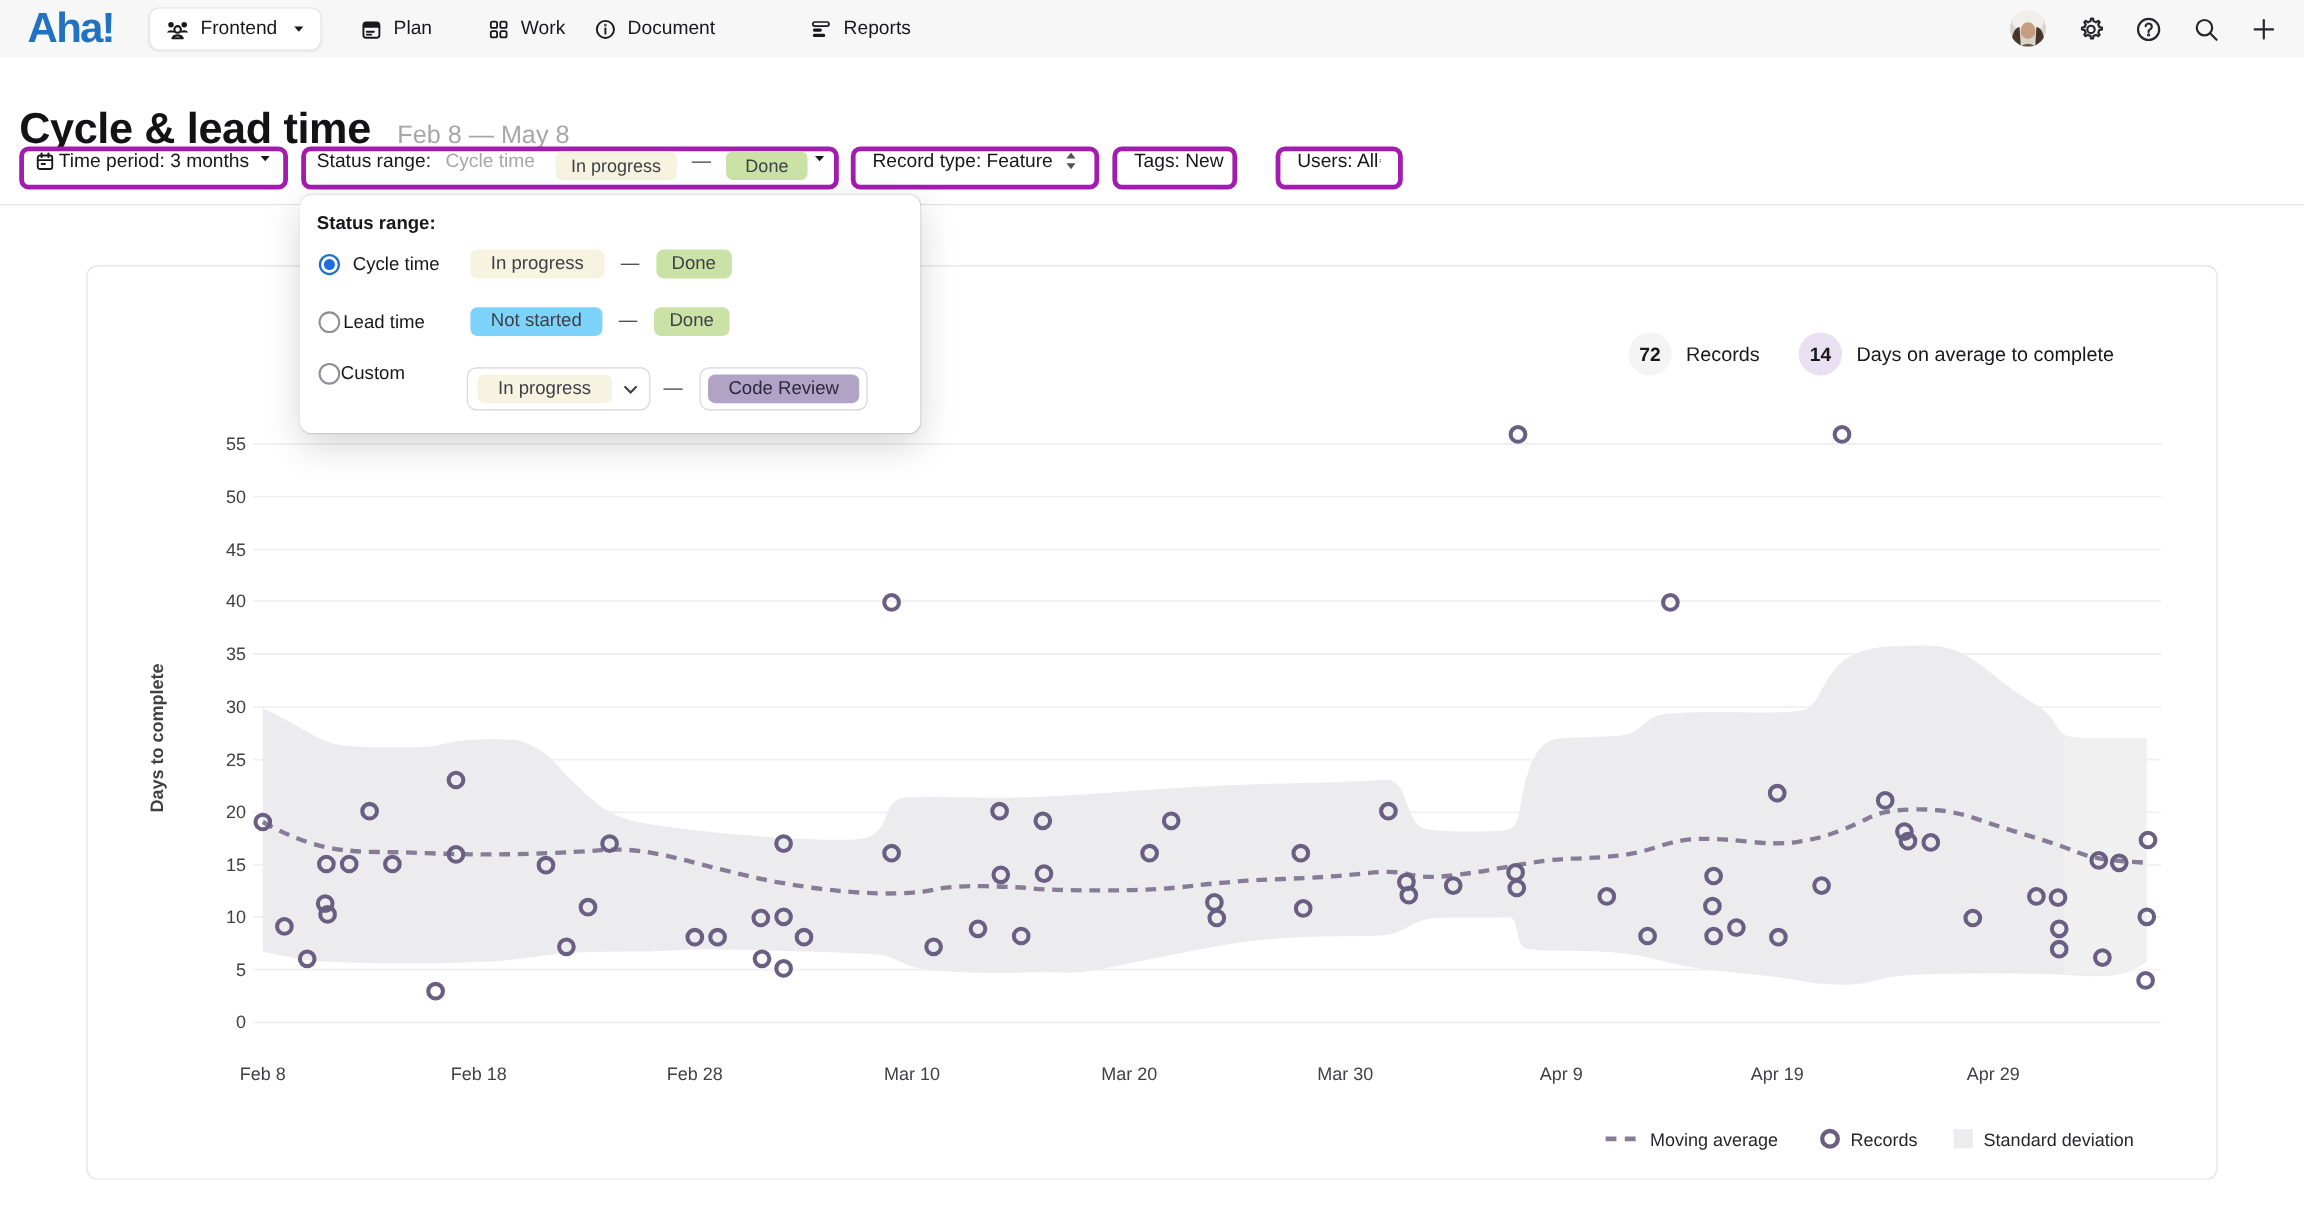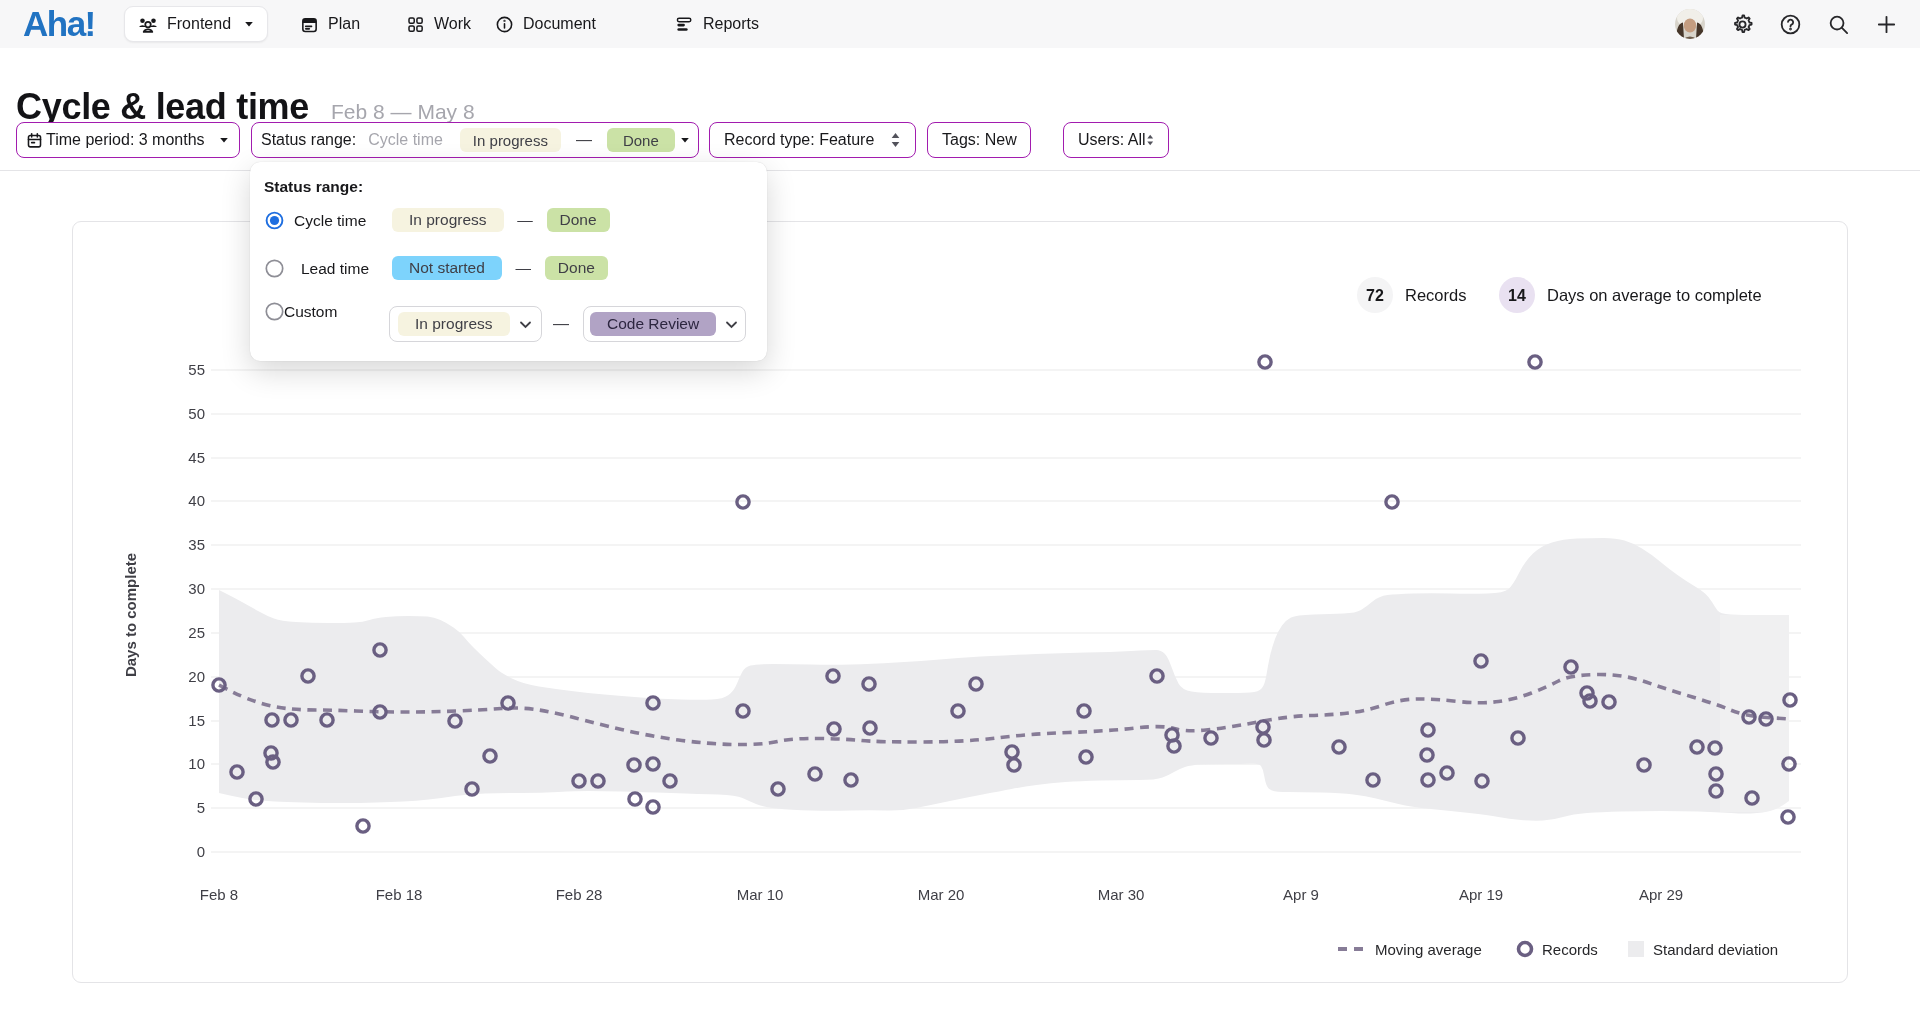--- a/index.html
+++ b/index.html
@@ -7,22 +7,22 @@
 .nav { position:absolute; left:0; top:0; width:1920px; height:48px; background:#f7f7f8; }
 .logo { position:absolute; left:23px; top:4px; font-size:35px; font-weight:bold; color:#2173c2; letter-spacing:-1.5px; }
 .navbtn { position:absolute; left:124px; top:6px; width:144px; height:36px; background:#fff;
   border:1px solid #e7e7ea; border-radius:9px; box-shadow:0 1px 2px rgba(0,0,0,.06);
   display:flex; align-items:center; gap:8px; padding:0 12px; font-size:16px; }
 .navitem { position:absolute; top:0; height:48px; display:flex; align-items:center; gap:9px; font-size:16px; color:#18181b; }
 .rticon { position:absolute; top:12.5px; }
 .titlerow { position:absolute; left:16px; top:66px; display:flex; align-items:baseline; gap:22px;margin-top:20px; }
 .title { font-size:36px; font-weight:bold; color:#131316; letter-spacing:-0.3px; }
 .daterange { font-size:21px; color:#a6a6ad; }
-.fbtn { position:absolute; top:122px; height:36px; background:#fff; border:1px solid #a21caf;
-  border-radius:8px; display:flex; align-items:center; font-size:16px; color:#18181b; white-space:nowrap; }
+.fbtn { position:absolute; top:122px; height:36px; background:#fff; border:4px solid #a21caf;
+  border-radius:8px; display:flex; align-items:flex-start; font-size:16px; color:#18181b; white-space:nowrap; }
 .pill { height:24px; border-radius:6px; display:flex; align-items:center; padding:0 13px; font-size:15px; white-space:nowrap; color:#3f3f46; }
 .divider { position:absolute; left:0; top:170px; width:1920px; height:1px; background:#e4e4e7; }
 .card { position:absolute; left:72px; top:221px; width:1776px; height:762px; background:#fff;
   border:1px solid #e4e4e7; border-radius:9px; }
 .panel { position:absolute; left:250px; top:162px; width:517px; height:199px; background:#fff;
   border-radius:10px; box-shadow:0 0 1px rgba(0,0,0,.2), 0 10px 30px rgba(0,0,0,.16); z-index:20; }
 .prow { position:absolute; display:flex; align-items:center; }
 .ppill { height:24px; border-radius:6px; display:flex; align-items:center; padding:0 17px; font-size:15.5px; color:#3f3f46; white-space:nowrap; }
 .pdash { width:43px; text-align:center; color:#3f3f46; font-size:15.5px; }
 .selbox { position:absolute; height:36px; border:1px solid #d6d6da; border-radius:8px; background:#fff;
@@ -301,21 +301,21 @@
         <circle cx="9.5" cy="9.5" r="7.9" fill="#fff" stroke="#1e6ee0" stroke-width="1.9"></circle>
         <circle cx="9.5" cy="9.5" r="4.6" fill="#1e6ee0"></circle>
       </svg>
       <span style="font-size:15.5px;">Cycle time</span>
     </div>
   <div class="prow" style="left:142px;top:46px;">
     <span class="ppill" style="background:#f6f3e0;">In progress</span>
     <span class="pdash">—</span>
     <span class="ppill" style="background:#cbe2a6;padding:0 13px;">Done</span>
   </div>
-  <div class="prow" style="left:15px;top:97px;height:19px;gap:17px;">
+  <div class="prow" style="left:15px;top:97px;height:19px;gap:2px;">
       <svg width="19" height="19" viewBox="0 0 19 19">
         <circle cx="9.5" cy="9.5" r="8.2" fill="#fff" stroke="#8e8e96" stroke-width="1.7"></circle>
       </svg>
       <span style="font-size:15.5px;">Lead time</span>
     </div>
   <div class="prow" style="left:142px;top:94px;">
     <span class="ppill" style="background:#7dd3fc;">Not started</span>
     <span class="pdash">—</span>
     <span class="ppill" style="background:#cbe2a6;padding:0 13px;">Done</span>
   </div>
@@ -325,19 +325,19 @@
       </svg>
       <span style="font-size:15.5px;">Custom</span>
     </div>
   <div class="selbox" style="left:139px;top:144px;width:153px;padding:0 8px;">
     <span class="ppill" style="background:#f6f3e0;">In progress</span>
       <svg width="15" height="15" viewBox="0 0 15 15" fill="none" stroke="#3f3f46" stroke-width="1.8" stroke-linecap="round">
         <path d="M3 5.5 L7.5 10 L12 5.5"></path>
       </svg>
   </div>
   <div style="position:absolute;left:303px;top:153px;color:#3f3f46;">—</div>
-  <div class="selbox" style="left:333px;top:144px;width:163px;padding:0 6px;">
+  <div class="selbox" style="left:333px;top:144px;width:140px;padding:0 6px;">
     <span class="ppill" style="background:#b1a3c5;color:#2d2640;">Code Review</span>
       <svg width="15" height="15" viewBox="0 0 15 15" fill="none" stroke="#3f3f46" stroke-width="1.8" stroke-linecap="round">
         <path d="M3 5.5 L7.5 10 L12 5.5"></path>
       </svg>
   </div>
 </div>
 
 </body></html>

